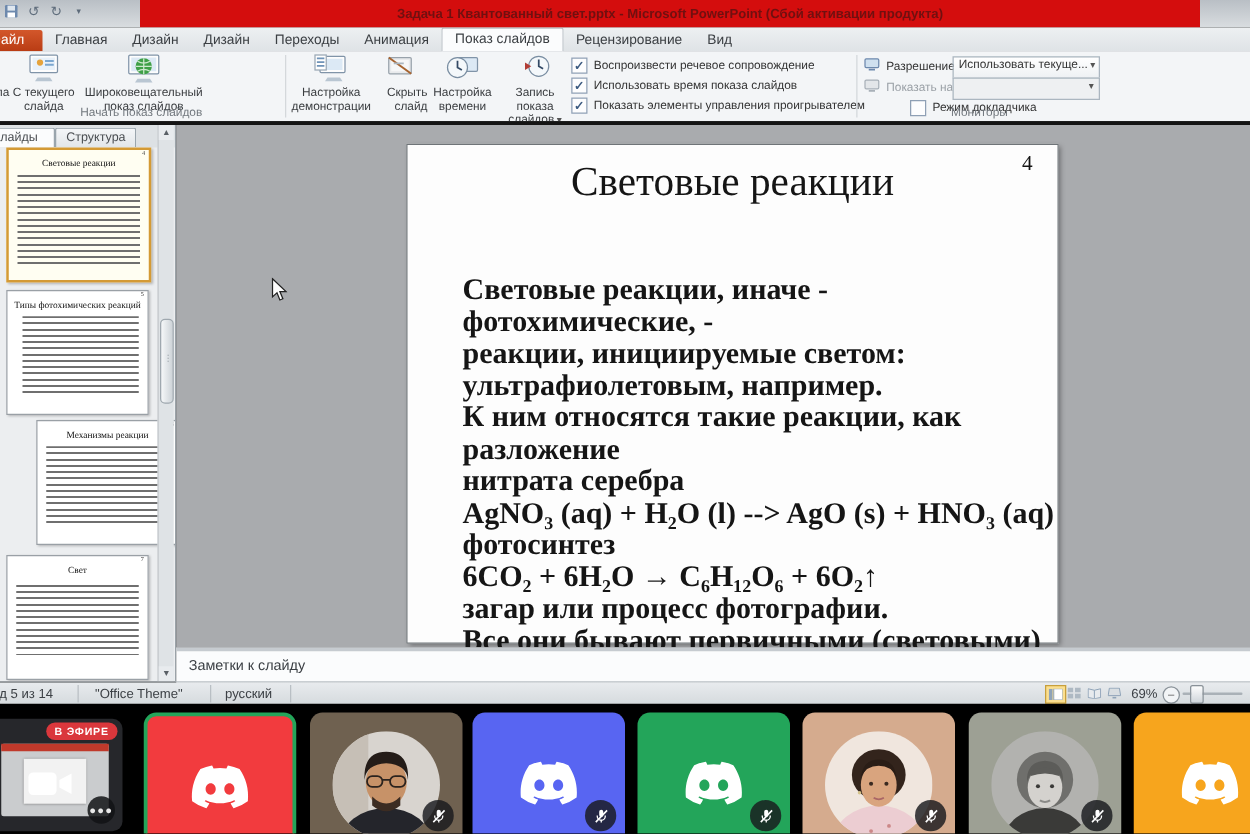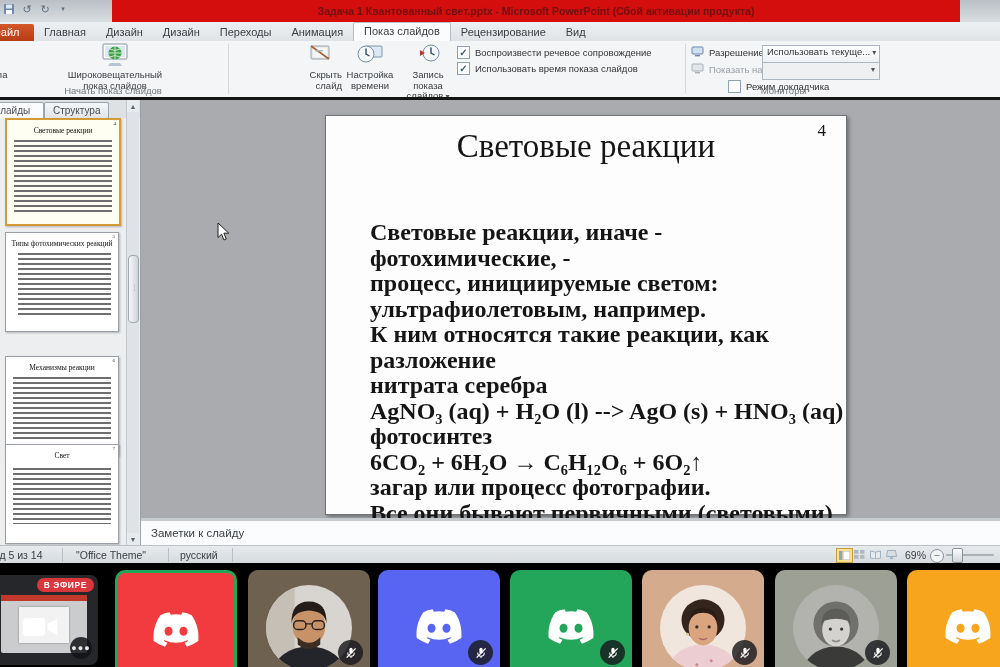--- a/index.html
+++ b/index.html
@@ -159,35 +159,62 @@
     <div class="rbtn" style="left:-36px;width:46px;">
       <span class="ic">
         <svg width="30" height="26" viewBox="0 0 30 26">
             <rect x="4" y="2" width="22" height="14" rx="1" fill="#fdfdfd" stroke="#8094a8"></rect>
             <rect x="6" y="4" width="18" height="10" fill="#dce9f5"></rect>
             <path d="M10 20 h10 l2 3 h-14 Z" fill="#b9c6d2"></path>
           </svg>
       </span>
       <div class="lab"><span>С начала</span></div>
     </div>
+    <div class="rbtn" style="left:8px;width:54px;">
+      <span class="ic">
+        <svg width="30" height="26" viewBox="0 0 30 26">
+            <rect x="4" y="2" width="22" height="14" rx="1" fill="#fdfdfd" stroke="#8094a8"></rect>
+            <rect x="6" y="4" width="18" height="10" fill="#e8f1fa"></rect>
+            <circle cx="12" cy="8" r="2.5" fill="#e5a33c"></circle>
+            <rect x="16" y="6" width="7" height="1.6" fill="#7ba7d0"></rect>
+            <rect x="16" y="9" width="7" height="1.6" fill="#7ba7d0"></rect>
+            <path d="M10 20 h10 l2 3 h-14 Z" fill="#b9c6d2"></path>
+          </svg>
+      </span>
+      <div class="lab"><span>С текущего слайда</span></div>
+    </div>
     <div class="rbtn" style="left:64px;width:102px;">
       <span class="ic">
         <svg width="34" height="26" viewBox="0 0 34 26">
             <rect x="5" y="2" width="24" height="15" rx="1" fill="#fdfdfd" stroke="#8094a8"></rect>
             <rect x="7" y="4" width="20" height="11" fill="#dce9f5"></rect>
             <path d="M12 21 h10 l2 3 h-14 Z" fill="#b9c6d2"></path>
             <circle cx="17" cy="11" r="6.5" fill="#3fa047"></circle>
             <path d="M10.5 11 h13 M17 4.5 v13 M12 7 q5 3 10 0 M12 15 q5 -3 10 0" stroke="#cfe8cf" stroke-width="1" fill="none"></path>
           </svg>
       </span>
       <div class="lab"><span>Широковещательный показ слайдов</span></div>
     </div>
     <div class="glabel" style="left:0;width:226px;">Начать показ слайдов</div>
     <div class="vsep" style="left:228px;"></div>
 
+    <div class="rbtn" style="left:233px;width:64px;">
+      <span class="ic">
+        <svg width="30" height="26" viewBox="0 0 30 26">
+            <rect x="6" y="3" width="20" height="13" rx="1" fill="#fdfdfd" stroke="#8094a8"></rect>
+            <rect x="8" y="5" width="16" height="9" fill="#dce9f5"></rect>
+            <rect x="2" y="2" width="9" height="12" fill="#fff" stroke="#9aa8b5"></rect>
+            <rect x="3.5" y="4" width="6" height="1.4" fill="#6f93b8"></rect>
+            <rect x="3.5" y="7" width="6" height="1.4" fill="#6f93b8"></rect>
+            <rect x="3.5" y="10" width="6" height="1.4" fill="#6f93b8"></rect>
+            <path d="M12 20 h10 l2 3 h-14 Z" fill="#b9c6d2"></path>
+          </svg>
+      </span>
+      <div class="lab"><span>Настройка демонстрации</span></div>
+    </div>
     <div class="rbtn" style="left:298px;width:44px;text-align:right;">
       <span class="ic">
         <svg width="28" height="26" viewBox="0 0 28 26">
             <rect x="5" y="4" width="18" height="13" rx="1" fill="#e8eaec" stroke="#98a2ab"></rect>
             <rect x="7" y="6" width="14" height="9" fill="#f6f7f8"></rect>
             <path d="M5 4 L23 17" stroke="#a6632f" stroke-width="1.6"></path>
             <rect x="9" y="8" width="8" height="1.4" fill="#aab6c0"></rect>
           </svg>
       </span>
       <div class="lab"><span>Скрыть слайд</span></div>
@@ -212,20 +239,24 @@
       </span>
       <div class="lab"><span>Запись показа слайдов</span><span class="caret"></span></div>
     </div>
     <div class="cbrow" style="left:457px;top:5px;">
       <span class="cbbox checked"></span>
       <span>Воспроизвести речевое сопровождение</span>
     </div>
     <div class="cbrow" style="left:457px;top:21px;">
       <span class="cbbox checked"></span>
       <span>Использовать время показа слайдов</span>
+    </div>
+    <div class="cbrow" style="left:457px;top:37px;">
+      <span class="cbbox checked"></span>
+      <span>Показать элементы управления проигрывателем</span>
     </div>
     <div class="vsep" style="left:685px;"></div>
 
     <div class="cbrow" style="left:691px;top:5px;">
       <span><svg width="13" height="11" viewBox="0 0 13 11">
             <rect x="1" y="1" width="11" height="7" rx="1" fill="#cfe0ef" stroke="#6d89ad"></rect>
             <rect x="4" y="9" width="5" height="1.4" fill="#6d89ad"></rect>
           </svg></span>
       <span>Разрешение:</span>
     </div>
@@ -265,21 +296,21 @@
     <div class="thumb selected" style="top:18px;height:104px;">
       <span class="tnum">4</span>
       <div class="ttitle">Световые реакции</div>
       <div class="skel" style="height:72px;"></div>
     </div>
     <div class="thumb" style="top:132px;height:98px;">
       <span class="tnum">5</span>
       <div class="ttitle">Типы фотохимических реакций</div>
       <div class="skel" style="height:62px;margin-left:12px;"></div>
     </div>
-    <div class="thumb" style="top:256px;height:98px;">
+    <div class="thumb" style="top:236px;height:98px;margin-left:24px;">
       <span class="tnum">6</span>
       <div class="ttitle">Механизмы реакции</div>
       <div class="skel" style="height:64px;"></div>
     </div>
     <div class="thumb" style="top:344px;height:98px;">
       <span class="tnum">7</span>
       <div class="ttitle">Свет</div>
       <div class="skel short" style="margin-top:8px;height:56px;"></div>
     </div>
 
@@ -291,21 +322,21 @@
       <div class="arrow" style="bottom:0;">▼</div>
     </div>
   </div>
 
   <div class="slidearea">
     <div class="slide">
       <div class="snum">4</div>
       <div class="stitle">Световые реакции</div>
       <div class="sbody">
         <div>Световые реакции, иначе - фотохимические, -</div>
-        <div>процесс, инициируемые светом:</div>
+        <div>реакции, инициируемые светом:</div>
         <div>ультрафиолетовым, например.</div>
         <div>К ним относятся такие реакции, как разложение</div>
         <div>нитрата серебра</div>
         <div>AgNO₃ (aq) + H₂O (l) --&gt; AgO (s) + HNO₃ (aq)</div>
         <div> фотосинтез</div>
         <div>6CO₂ + 6H₂O → C₆H₁₂O₆ + 6O₂↑</div>
         <div>загар или процесс фотографии.</div>
         <div>Все они бывают первичными (световыми) и</div>
         <div>вторичными (теневыми).</div>
       </div>

